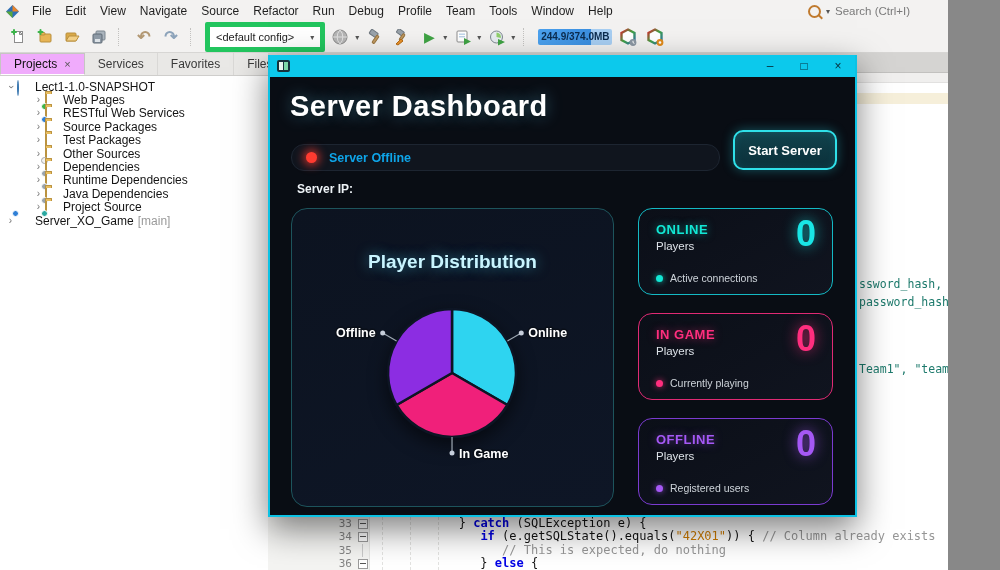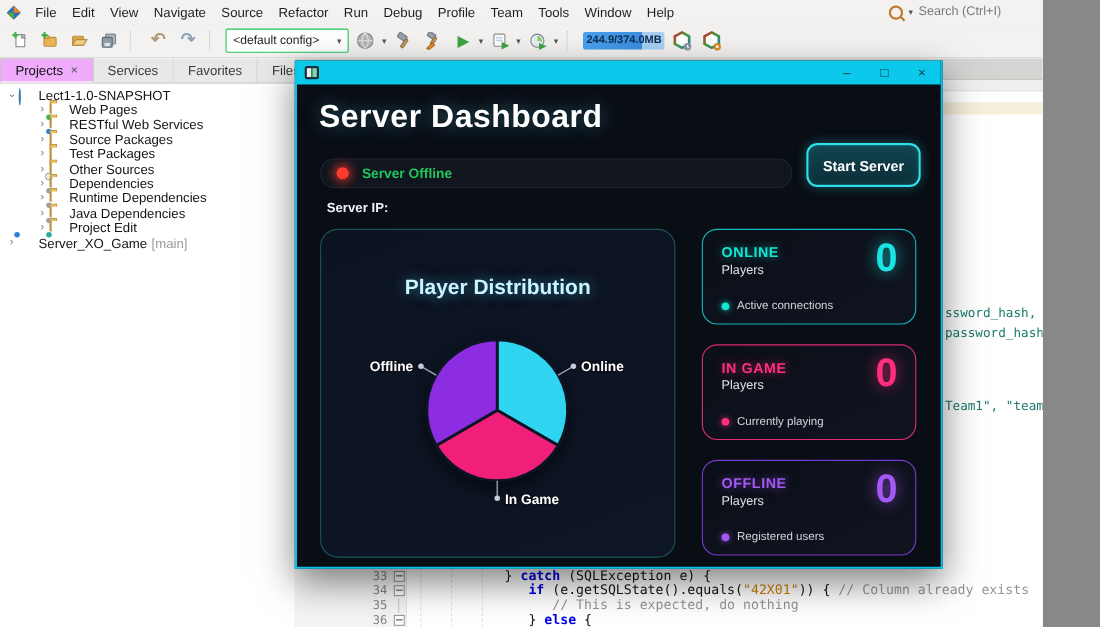--- a/index.html
+++ b/index.html
@@ -18,21 +18,21 @@
   .lens::after{content:'';position:absolute;width:5px;height:2px;background:#c07a2e;
                left:8px;top:9px;transform:rotate(45deg);}
   .mini-caret{font-size:8px;color:#555;}
   
   .toolbar{position:absolute;top:22px;left:0;right:0;height:30px;background:#f3f2f1;
            border-bottom:1px solid #d7d6d4;display:flex;align-items:center;padding-left:7px;gap:5px;}
   .tbtn{width:22px;height:22px;display:flex;align-items:center;justify-content:center;flex:0 0 auto;}
   .tsep{width:6px;height:18px;border-left:1px dotted #c3c2c0;margin:0 3px;flex:0 0 auto;}
   .glyph-undo{font-size:16px;font-weight:bold;color:#b29873;line-height:1;}
   .glyph-redo{font-size:16px;font-weight:bold;color:#8ca3ba;line-height:1;}
-  .combo{height:20px;border:1px solid #22c55e;background:#fff;font-size:11px;color:#222;
+  .combo{height:20px;border:5px solid #22c55e;background:#fff;font-size:11px;color:#222;
          display:flex;align-items:center;gap:16px;padding:0 6px;border-radius:2px;flex:0 0 auto;justify-content:space-between;}
   .combo .caret{font-size:8px;color:#555;}
   .run-glyph{font-size:14px;color:#3fa344;line-height:1;}
   .caret-after{font-size:8px;color:#555;margin-left:-2px;}
   .mem{width:74px;height:16px;border-radius:2px;flex:0 0 auto;
        background:linear-gradient(90deg,#4ba1ee 0%,#3b8fe0 72%,#a7cef2 72%);
        color:#0b2b4e;font-size:10px;font-weight:bold;text-align:center;line-height:16px;}
   
   .sidebar{position:absolute;left:0;top:53px;width:268px;bottom:0;background:#fff;
            border-right:1px solid #cfcecc;overflow:hidden;}
@@ -95,21 +95,21 @@
   .app-icon::after{content:'';position:absolute;left:7px;top:2px;width:4px;height:8px;background:#7ed9a8;}
   .win-controls{margin-left:auto;display:flex;}
   .wbtn{width:34px;text-align:center;color:#07303d;font-size:12px;line-height:22px;cursor:default;}
   .wincontent{position:absolute;left:0;top:22px;right:0;bottom:0;background:#090d14;overflow:hidden;}
   .dash-title{position:absolute;left:20px;top:13px;font-size:29px;font-weight:900;color:#fff;letter-spacing:.5px;
               text-shadow:0 0 16px rgba(110,220,255,.4),0 2px 3px rgba(0,0,0,.65);}
   .status-pill{position:absolute;left:21px;top:67px;width:427px;height:25px;border-radius:13px;
                background:#10151e;border:1px solid #1d2531;display:flex;align-items:center;}
   .status-dot{width:11px;height:11px;border-radius:50%;background:#ff3b30;margin:0 12px 0 14px;
               box-shadow:0 0 9px 3px rgba(255,59,48,.65);}
-  .status-text{color:#22c55e;font-weight:bold;font-size:12.5px;}
+  .status-text{color:#0ea5e9;font-weight:bold;font-size:12.5px;}
   .start-btn{position:absolute;left:463px;top:53px;width:100px;height:36px;border-radius:10px;
              border:2px solid #2fe0e9;background:linear-gradient(#11434d,#0b2f39);color:#fff;
              font-weight:bold;font-size:13px;display:flex;align-items:center;justify-content:center;
              box-shadow:0 0 11px rgba(40,220,235,.35), inset 0 0 9px rgba(40,220,235,.12);cursor:pointer;
              font-family:"Liberation Sans",sans-serif;}
   .server-ip{position:absolute;left:27px;top:105px;color:#eef3f7;font-weight:bold;font-size:12px;}
   .chart-panel{position:absolute;left:21px;top:131px;width:321px;height:297px;border-radius:16px;
                border:1px solid #1d545c;background:linear-gradient(160deg,#0c1320,#0e1626);}
   .chart-title{position:absolute;left:0;right:0;top:42px;text-align:center;color:#c9f5ff;
                font-size:19px;font-weight:800;text-shadow:0 0 13px rgba(80,220,255,.55);}
@@ -347,21 +347,21 @@
         <span>Runtime Dependencies</span>
       </div>
       <div class="trow lvl1">
         <span class="chev">›</span>
         <span class="ticon"><span class="i-folder"><span class="badge b-gray"></span></span></span>
         <span>Java Dependencies</span>
       </div>
       <div class="trow lvl1">
         <span class="chev">›</span>
         <span class="ticon"><span class="i-folder"><span class="badge b-teal"></span></span></span>
-        <span>Project Edit</span>
+        <span>Project Source</span>
       </div>
       <div class="trow lvl0">
         <span class="chev">›</span>
         <span class="ticon"><span class="i-maven"><span class="badge b-blue"></span></span></span>
         <span>Server_XO_Game</span>
         <span class="tree-suffix">[main]</span>
       </div>
     </div>
   </div>
 

